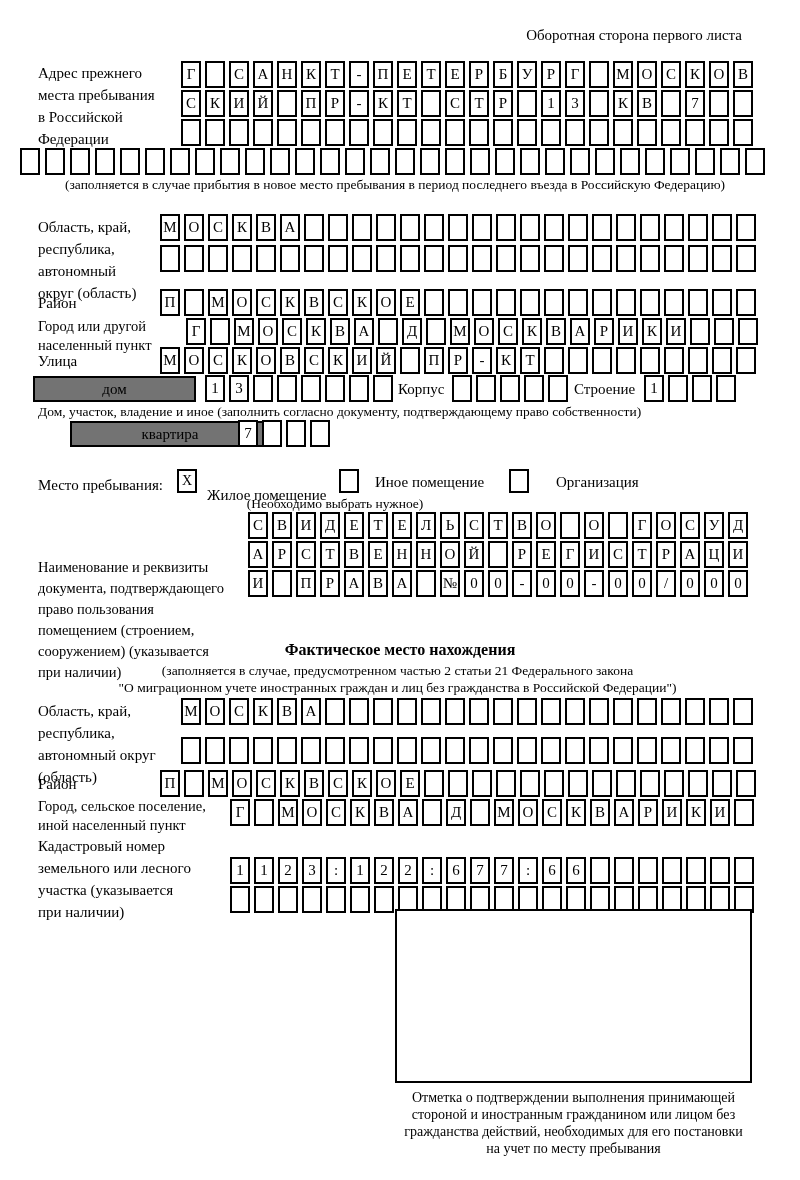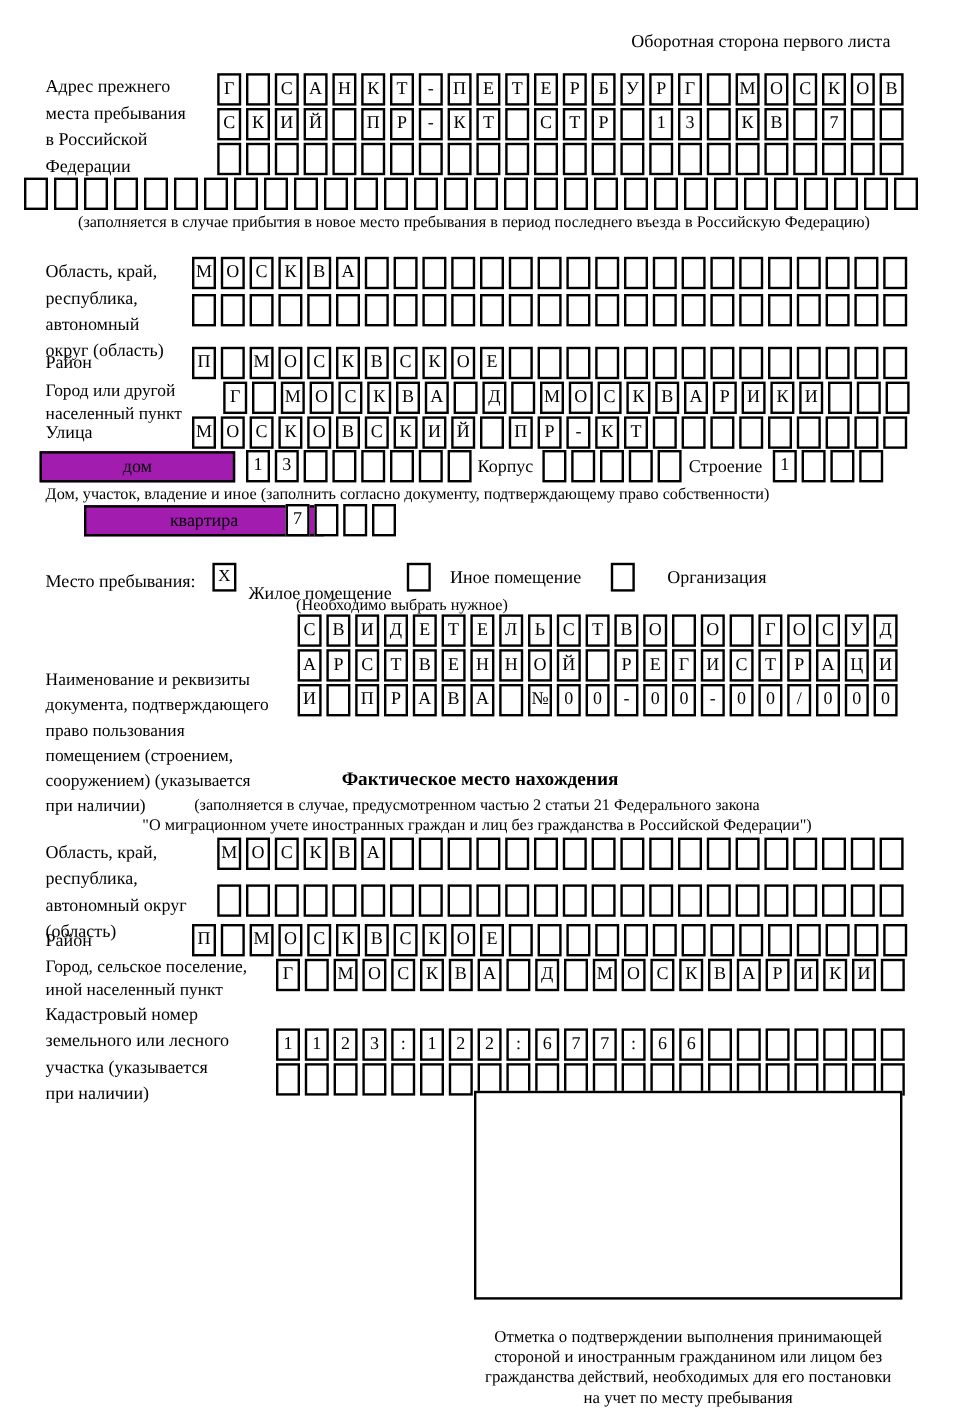--- a/index.html
+++ b/index.html
@@ -16,29 +16,29 @@
   .cells { position: absolute; display: flex; gap: 4px; }
   .cells.wide { gap: 5px; }
   .cell {
     flex: none; width: 20px; height: 27px; border: 2px solid #000;
     display: flex; align-items: center; justify-content: center;
     font-size: 15px; background: #fff;
   }
   .caption { font-size: 13.5px; text-align: center; }
   .sect-title { font-weight: bold; font-size: 16px; text-align: center; }
   .fieldbox {
-    position: absolute; border: 2px solid #000; height: 26px; background: #a21caf;
+    position: absolute; border: 2px solid #000; height: 26px; background: #737373;
     display: flex; align-items: center; justify-content: center; font-size: 15px;
   }
   .checkcell {
     position: absolute; width: 20px; height: 24px; border: 2px solid #000; background: #fff;
     display: flex; align-items: center; justify-content: center; font-size: 14px;
   }
   .stampbox { position: absolute; border: 2px solid #000; background: #fff; }
-  .center-note { text-align: center; font-size: 14px; line-height: 17px; margin-top: 17px; }
+  .center-note { text-align: center; font-size: 14px; line-height: 17px; }
   .doc-lbl { font-size: 14.5px; line-height: 21px; }
 </style>
 </head>
 <body>
 
 <div id="page">
 
   <div class="abs lbl" style="top:24px; right:58px;">Оборотная сторона первого листа</div>
 
   <div class="abs lbl" style="left:38px; top:62px; width:150px;">

